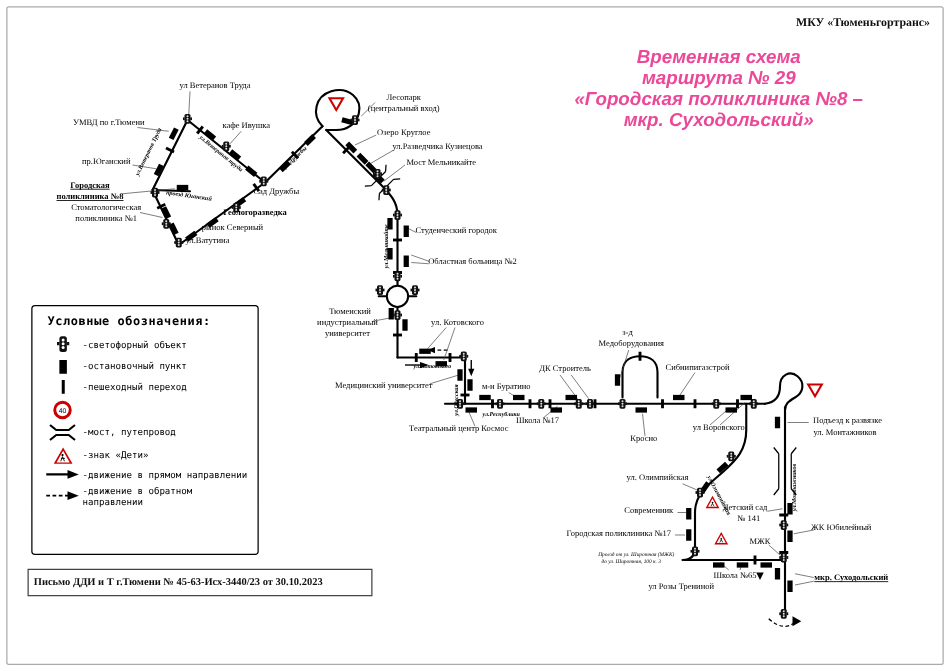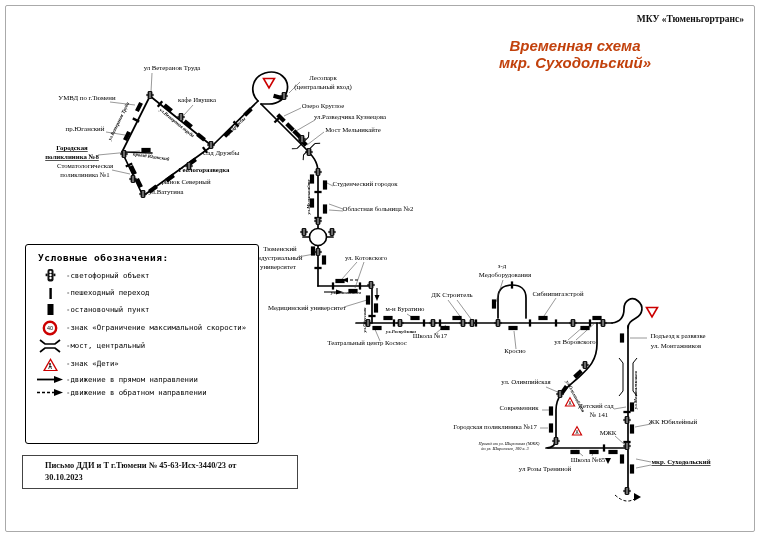--- a/index.html
+++ b/index.html
@@ -2,57 +2,59 @@
 <html><head>
 <meta charset="utf-8">
 <style>
   html,body{margin:0;padding:0;background:#fff;}
   #stage{position:relative;width:760px;height:537px;background:#fff;overflow:hidden;
          font-family:"Liberation Serif",serif;}
   #page-frame{position:absolute;left:5px;top:5px;right:5px;bottom:5px;border:1px solid #aaa;border-radius:2px;}
   
   #org{position:absolute;top:14px;right:16px;font:bold 9.5px "Liberation Serif",serif;color:#111;margin-left:12px;}
   #title{position:absolute;left:415px;top:38px;width:320px;text-align:center;
-         font:bold italic 15px "Liberation Sans",sans-serif;color:#c2410c;line-height:1.13;}
+         font:bold italic 15px "Liberation Sans",sans-serif;color:#ec4899;line-height:1.13;}
   
   #map{position:absolute;left:0;top:0;}
   .road{stroke:#000;stroke-width:1.7;fill:none;stroke-linecap:round;stroke-linejoin:round;}
   .leader{stroke:#444;stroke-width:.55;}
   .cross{stroke:#000;stroke-width:2.3;}
   .stopr{fill:#000;}
   .ml-n{font:6.8px "Liberation Serif",serif;fill:#000;}
   .ml-b{font:bold 6.8px "Liberation Serif",serif;fill:#000;}
   .ml-bu{font:bold 6.8px "Liberation Serif",serif;fill:#000;text-decoration:underline;}
   .ml-st{font:italic bold 4.8px "Liberation Serif",serif;fill:#000;}
   .ml-ti{font:italic 4.3px "Liberation Serif",serif;fill:#000;}
   .bridge{stroke:#000;stroke-width:1;fill:none;}
   .dirline{stroke:#000;stroke-width:1.1;fill:none;}
   .dashline{stroke:#000;stroke-width:1;fill:none;stroke-dasharray:3 2;}
   
-  #legend{position:absolute;left:25px;top:244px;width:234px;height:200px;border:1.4px solid #000;
+  #legend{position:absolute;left:25px;top:244px;width:182px;height:200px;border:1.4px solid #000;
           border-radius:3px;background:#fff;box-sizing:border-box;padding:5px 6px 2px 8px;
           font-family:"DejaVu Sans Mono",monospace;}
   #legend .lg-title{font:bold 9.5px "DejaVu Sans Mono",monospace;letter-spacing:.5px;margin:2px 0 5px 4px;}
   .lg-row{display:flex;align-items:center;margin:0 0 3.5px 0;}
   .lg-ic{width:32px;flex:0 0 32px;display:flex;justify-content:center;align-items:center;}
   .lg-tx{font:7.3px "DejaVu Sans Mono",monospace;line-height:1.25;color:#000;}
   
   #note{position:absolute;left:22px;top:455px;width:276px;border:1.2px solid #444;background:#fff;
-        box-sizing:border-box;padding:4px 22px;font:bold 8.4px "Liberation Serif",serif;line-height:1.45;color:#111;}
+        box-sizing:border-box;padding:4px 4px;font:bold 8.4px "Liberation Serif",serif;line-height:1.45;color:#111;}
 </style>
 </head>
 <body>
 
 <div id="stage">
   <div id="page-frame"></div>
 
   <div id="org">МКУ «Тюменьгортранс»</div>
 
   <div id="title">
     <div>Временная схема</div>
+    <div>маршрута № 29</div>
+    <div>«Городская поликлиника №8 –</div>
     <div>мкр. Суходольский»</div>
   </div>
 
   <svg id="map" width="760" height="537" viewBox="0 0 760 537">
 
     <g>
       <path class="road" d="M150,96 L122,152 L143,196 L212,146 Z"></path>
       <path class="road" d="M122,152 L152,153"></path>
       <path class="road" d="M212,146 L258,101"></path>
       <path class="road" d="M258,101 C249,92 252,77 265,73 C279,69 290,79 287,91 C285,99 278,104 269,104 L261,104"></path>
@@ -539,52 +541,51 @@
             <circle cx="6.5" cy="7" r="1.2" fill="#fff"></circle>
             <circle cx="6.5" cy="10" r="1.2" fill="#fff"></circle>
           </svg>
       </span>
       <span class="lg-tx">-светофорный объект</span>
     </div>
 
     <div class="lg-row">
       <span class="lg-ic">
         <svg width="13" height="13">
+            <rect x="3.5" y="1" width="6" height="11" fill="#000"></rect>
+          </svg>
+      </span>
+      <span class="lg-tx">-остановочный пункт</span>
+    </div>
+
+    <div class="lg-row">
+      <span class="lg-ic">
+        <svg width="13" height="13">
             <rect x="5.4" y="1" width="2.4" height="11" fill="#000"></rect>
           </svg>
       </span>
       <span class="lg-tx">-пешеходный переход</span>
-    </div>
-
-    <div class="lg-row">
-      <span class="lg-ic">
-        <svg width="13" height="13">
-            <rect x="3.5" y="1" width="6" height="11" fill="#000"></rect>
-          </svg>
-      </span>
-      <span class="lg-tx">-остановочный пункт</span>
     </div>
 
     <div class="lg-row">
       <span class="lg-ic">
         <svg width="16" height="16">
             <circle cx="8" cy="8" r="6.2" fill="#fff" stroke="#cc0000" stroke-width="2.4"></circle>
         <text x="8" y="10" text-anchor="middle" font-size="5.4" font-family="Liberation Sans,sans-serif" fill="#000">40</text>
           </svg>
       </span>
-      <span class="lg-tx">-знак «Ограничение максимальной скорости»</span>
     </div>
 
     <div class="lg-row">
       <span class="lg-ic">
         <svg width="22" height="14">
             <path d="M1,1 L6,5 H16 L21,1 M1,13 L6,9 H16 L21,13" stroke="#000" stroke-width="1.7" fill="none"></path>
           </svg>
       </span>
-      <span class="lg-tx">-мост, центральный</span>
+      <span class="lg-tx">-мост, путепровод</span>
     </div>
 
     <div class="lg-row">
       <span class="lg-ic">
         <svg width="17" height="15">
             <path d="M8.5,1 L16,14 H1 Z" fill="#cc0000"></path>
             <path d="M8.5,3.6 L13.8,13 H3.2 Z" fill="#fff"></path>
         <circle cx="8" cy="7" r=".9" fill="#000"></circle>
             <path d="M6.6,12 L8,8.3 L9.6,12 M6.9,9.7 h3" stroke="#000" stroke-width=".7" fill="none"></path>
           </svg>

